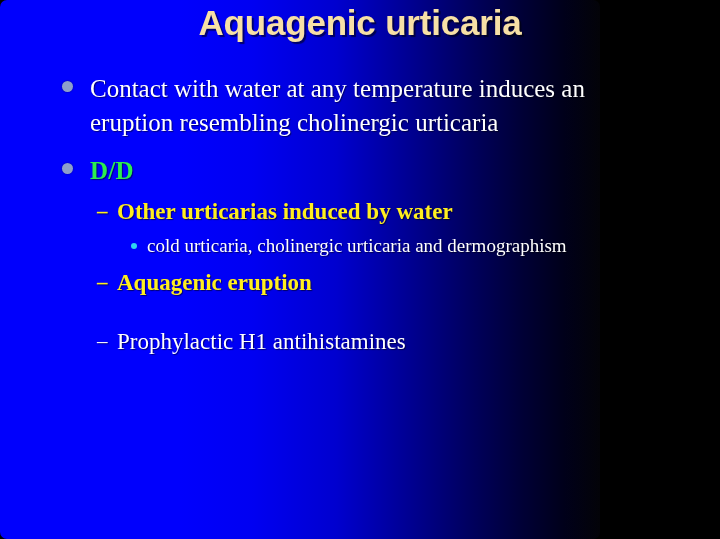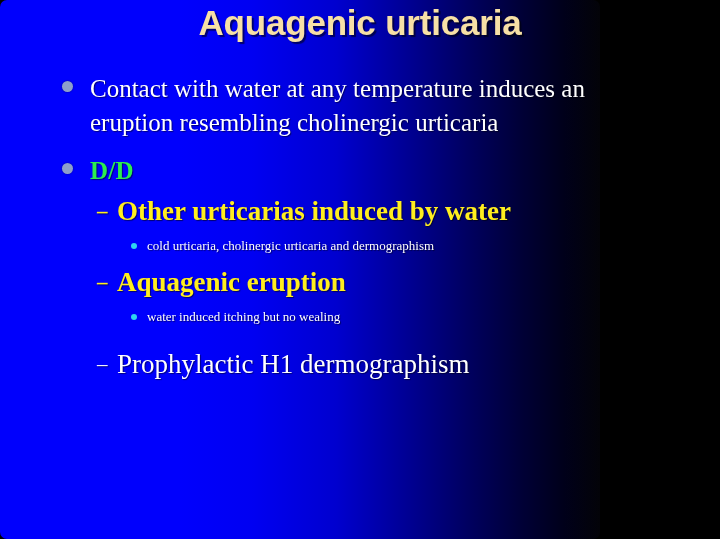--- a/index.html
+++ b/index.html
@@ -97,21 +97,21 @@
     padding-left: 97px;
     margin-bottom: 1px;
   }
   .lvl2 .marker {
     flex: 0 0 auto;
     width: 20px;
     font-size: 21px;
     line-height: 27px;
   }
   .lvl2 .txt {
-    font-size: 27px;
+    font-size: 23px;
     line-height: 27px;
     max-width: 520px;
   }
   .lvl2.yellow .marker,
   .lvl2.yellow .txt {
     color: #ffee1f;
     font-weight: bold;
     text-shadow: 1px 1px 1px rgba(0,0,0,0.55);
   }
   .lvl2.white .marker,
@@ -132,21 +132,21 @@
     padding-top: 9px;
   }
   .lvl3 .dot {
     display: block;
     width: 6px;
     height: 6px;
     border-radius: 50%;
     background: #2fd5ef;
   }
   .lvl3 .txt {
-    font-size: 13px;
+    font-size: 19px;
     line-height: 23px;
     color: #ffffff;
     max-width: 420px;
     text-shadow: 1px 1px 1px rgba(0,0,0,0.5);
   }
 
   .gap-sm { height: 8px; }
   .gap-md { height: 12px; }
   .gap-lg { height: 15px; }
 </style>
@@ -193,31 +193,25 @@
 
     <div class="gap-md"></div>
 
     <div class="line lvl2 yellow">
       <span class="marker">–</span>
       <span class="txt">Aquagenic eruption</span>
     </div>
 
     <div class="gap-sm"></div>
 
-    <div class="line lvl3">
-      <span class="marker">
-          <i class="dot"></i>
-        </span>
-      <span class="txt">water induced itching but no wealing</span>
-    </div>
 
     <div class="gap-lg"></div>
 
 
     <div class="gap-sm"></div>
 
     <div class="line lvl2 white">
       <span class="marker">–</span>
-      <span class="txt">Prophylactic H1 dermographism</span>
+      <span class="txt">Prophylactic H1 antihistamines</span>
     </div>
 
   </div>
 </div>
 
 </body></html>

